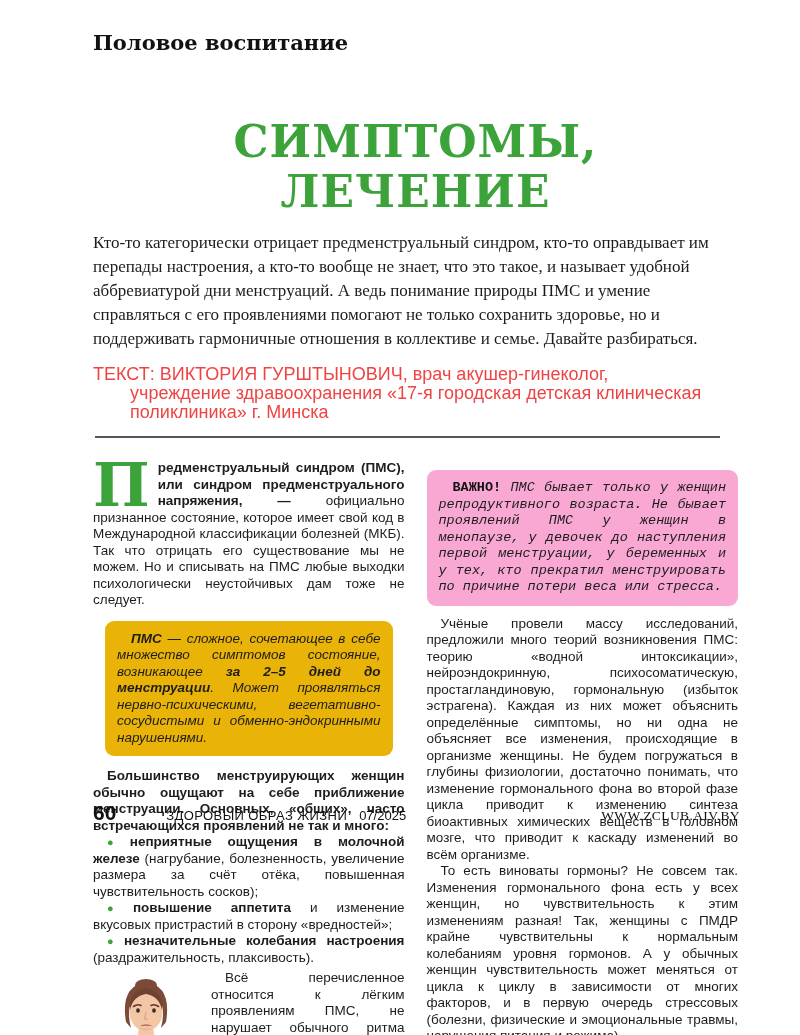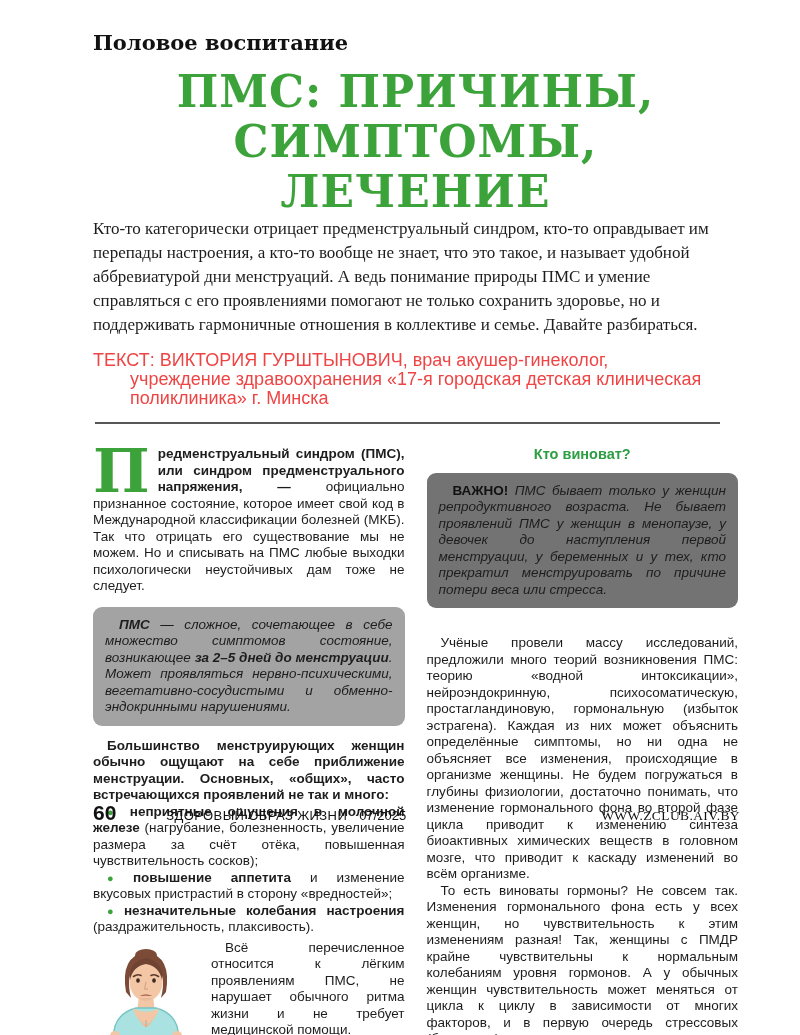--- a/index.html
+++ b/index.html
@@ -25,20 +25,21 @@
     font-family:"DejaVu Serif", serif;
     font-weight:bold;
     color:#3ca33a;
     font-size:44px; line-height:50px;
     letter-spacing:1px;
     margin-top:12px;
   }
 
   
   .intro {
+    margin-top:14px;
     font-family:"Liberation Serif", serif;
     font-size:17px; line-height:24px;
     color:#1c1c1c;
     max-width:648px;
   }
 
   
   .author { margin-top:14px; font-size:18px; line-height:19px; color:#ef4444; }
   .author .line2 { padding-left:37px; }
 
@@ -58,22 +59,22 @@
     font-weight:bold; color:#3ca33a;
     font-size:60px; line-height:46px;
     padding:2px 8px 0 0;
   }
 
   
   .box {
     border-radius:9px; padding:10px 12px;
     font-style:italic; text-align:justify;
   }
-  .pink-box { background:#a3a3a3; margin:12px 0; }
-  .important-box { background:#737373; margin:10px 0 27px 0; }
+  .pink-box { background:#eab308; margin:12px 12px; }
+  .important-box { background:#f9a8d4; margin:10px 0 10px 0;font-family:Liberation Mono, monospace; }
   .important-label { font-style:normal; font-weight:bold; color:#111; }
 
   
   .green-head {
     text-align:center; text-indent:0;
     font-weight:bold; color:#2d9e43; font-size:14.5px;
     margin-bottom:9px;
   }
 
   
@@ -99,21 +100,21 @@
   .footer .issue { margin-left:12px; }
   .footer .site { letter-spacing:0.4px; font-family:"Liberation Serif", serif; font-size:13.5px; }
 </style>
 </head>
 <body>
 
 <div class="page">
 
   <div class="kicker">Половое воспитание</div>
 
-  <h1 class="title"><span>ПМС: ПРИЧИНЫ,</span><br>
+  <h1 class="title"><br>
     <span>СИМПТОМЫ, ЛЕЧЕНИЕ</span></h1>
 
   <p class="intro">Кто-то категорически отрицает предменструальный синдром, кто-то оправдывает им перепады настроения, а кто-то вообще не знает, что это такое, и называет удобной аббревиатурой дни менструаций. А ведь понимание природы ПМС и умение справляться с его проявлениями помогают не только сохранить здоровье, но и поддерживать гармоничные отношения в коллективе и семье. Давайте разбираться.</p>
 
   <div class="author">
     <div class="line1">ТЕКСТ: ВИКТОРИЯ ГУРШТЫНОВИЧ, врач акушер-гинеколог,</div>
     <div class="line2">учреждение здравоохранения «17-я городская детская клиническая поликлиника» г. Минска</div>
   </div>
 
   <hr class="divider">
@@ -176,21 +177,20 @@
           <circle cx="57" cy="150" r="15" fill="none" stroke="#d9485e" stroke-width="2.6"></circle>
           <circle cx="57" cy="150" r="10" fill="none" stroke="#d9485e" stroke-width="1.4" opacity="0.85"></circle>
           <path d="M40 148 q-6 -3 -9 1 M41 153 l-7 4 M73 148 q6 -3 9 1 M72 153 l7 4" stroke="#d9485e" stroke-width="2" fill="none" stroke-linecap="round"></path>
         </svg>
         <p class="indent">Всё перечисленное относится к лёгким проявлениям ПМС, не нарушает обычного ритма жизни и не требует медицинской помощи.</p>
 
       </div>
     </div>
 
     <div class="col">
-      <p class="green-head">Кто виноват?</p>
 
       <div class="box important-box">
         <p class="indent"><span class="important-label">ВАЖНО!</span><span> ПМС бывает только у женщин репродуктивного возраста. Не бывает проявлений ПМС у женщин в менопаузе, у девочек до наступления первой менструации, у беременных и у тех, кто прекратил менструировать по причине потери веса или стресса.</span></p>
       </div>
 
       <p class="indent">Учёные провели массу исследований, предложили много теорий возникновения ПМС: теорию «водной интоксикации», нейроэндокринную, психосоматическую, простагландиновую, гормональную (избыток эстрагена). Каждая из них может объяснить определённые симптомы, но ни одна не объясняет все изменения, происходящие в организме женщины. Не будем погружаться в глубины физиологии, достаточно понимать, что изменение гормонального фона во второй фазе цикла приводит к изменению синтеза биоактивных химических веществ в головном мозге, что приводит к каскаду изменений во всём организме.</p>
       <p class="indent">То есть виноваты гормоны? Не совсем так. Изменения гормонального фона есть у всех женщин, но чувствительность к этим изменениям разная! Так, женщины с ПМДР крайне чувствительны к нормальным колебаниям уровня гормонов. А у обычных женщин чувствительность может меняться от цикла к циклу в зависимости от многих факторов, и в первую очередь стрессовых (болезни, физические и эмоциональные травмы, нарушения питания и режима).</p>
 
     </div>
   </div>

